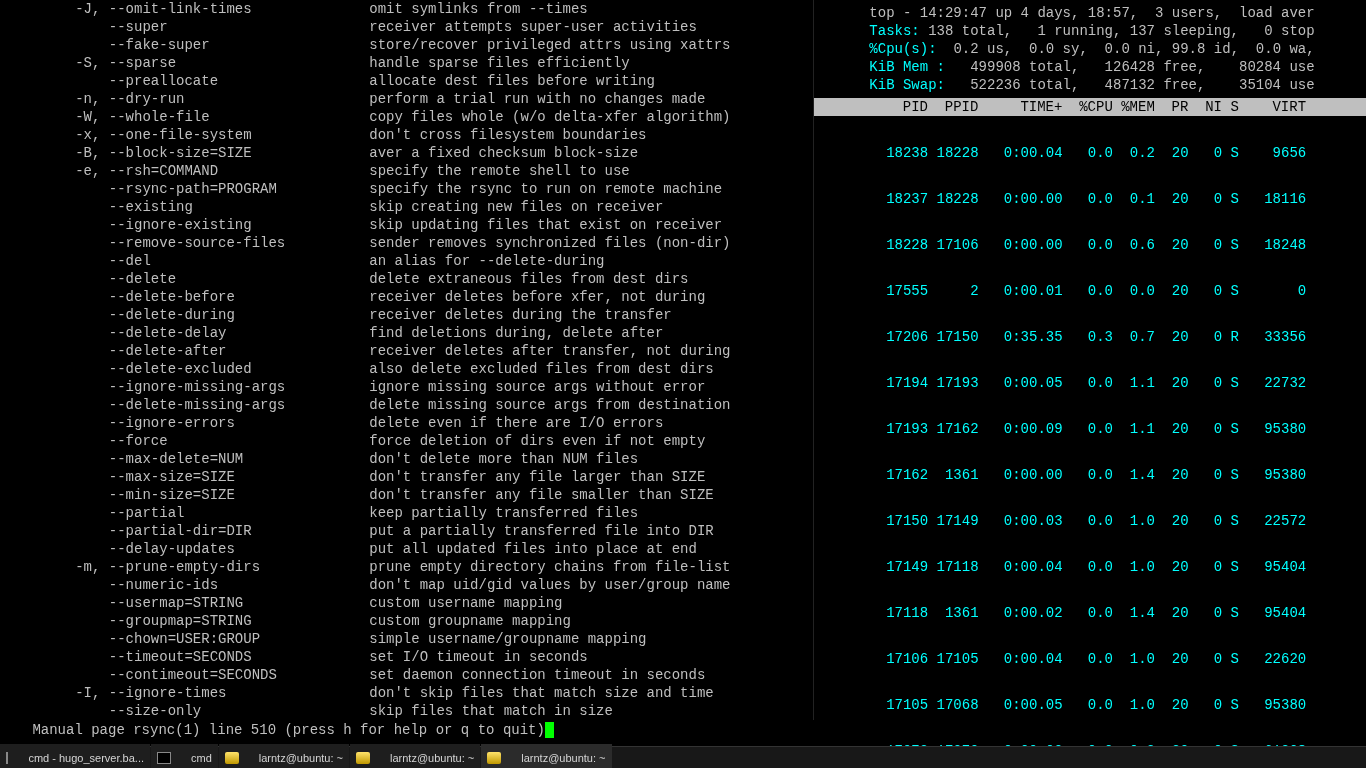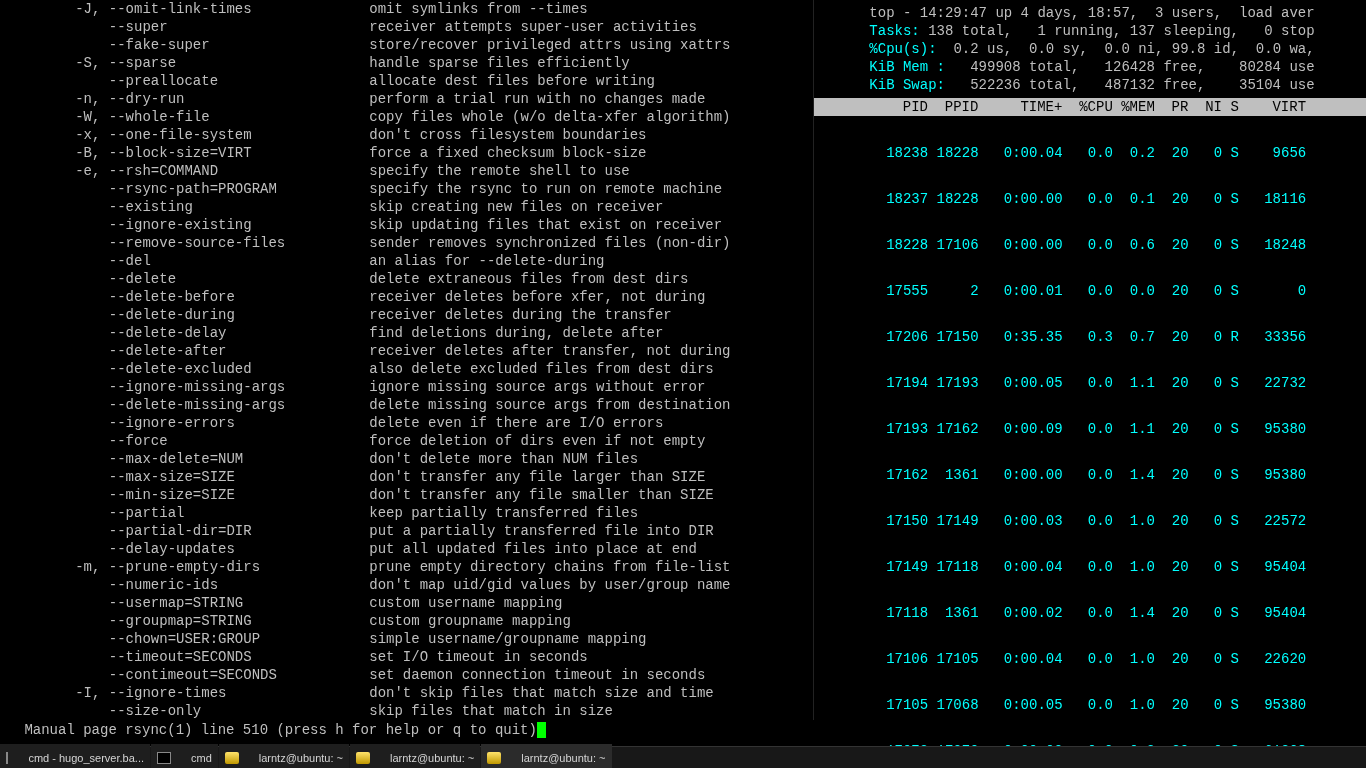--- a/index.html
+++ b/index.html
@@ -18,21 +18,21 @@
   display:flex;
   width:100%;
   height:742px;
 }
 .left-pane { width:813px; position:relative; }
 .right-pane { flex:1; padding-top:4px; border-left:1px solid #222; padding-left:0;text-align:center;}
 .man-line { white-space:pre; color:#bfbfbf; padding-left:8px; height:18px;}
 .status-bar {
   position:absolute;
   bottom:0;
-  left:8px;
+  left:16px;
   width:100%;
   background:#000;
   color:#bfbfbf;
   padding-left:8px;
   height:22px;
   line-height:20px;
   white-space:pre;
 }
 .cursor {
   display:inline-block;
@@ -95,21 +95,21 @@
   <div class="left-pane">
     <div id="man-lines">
         <div class="man-line">        -J, --omit-link-times              omit symlinks from --times</div>
         <div class="man-line">            --super                        receiver attempts super-user activities</div>
         <div class="man-line">            --fake-super                   store/recover privileged attrs using xattrs</div>
         <div class="man-line">        -S, --sparse                       handle sparse files efficiently</div>
         <div class="man-line">            --preallocate                  allocate dest files before writing</div>
         <div class="man-line">        -n, --dry-run                      perform a trial run with no changes made</div>
         <div class="man-line">        -W, --whole-file                   copy files whole (w/o delta-xfer algorithm)</div>
         <div class="man-line">        -x, --one-file-system              don't cross filesystem boundaries</div>
-        <div class="man-line">        -B, --block-size=VIRT              force a fixed checksum block-size</div>
+        <div class="man-line">        -B, --block-size=SIZE              aver a fixed checksum block-size</div>
         <div class="man-line">        -e, --rsh=COMMAND                  specify the remote shell to use</div>
         <div class="man-line">            --rsync-path=PROGRAM           specify the rsync to run on remote machine</div>
         <div class="man-line">            --existing                     skip creating new files on receiver</div>
         <div class="man-line">            --ignore-existing              skip updating files that exist on receiver</div>
         <div class="man-line">            --remove-source-files          sender removes synchronized files (non-dir)</div>
         <div class="man-line">            --del                          an alias for --delete-during</div>
         <div class="man-line">            --delete                       delete extraneous files from dest dirs</div>
         <div class="man-line">            --delete-before                receiver deletes before xfer, not during</div>
         <div class="man-line">            --delete-during                receiver deletes during the transfer</div>
         <div class="man-line">            --delete-delay                 find deletions during, delete after</div>

